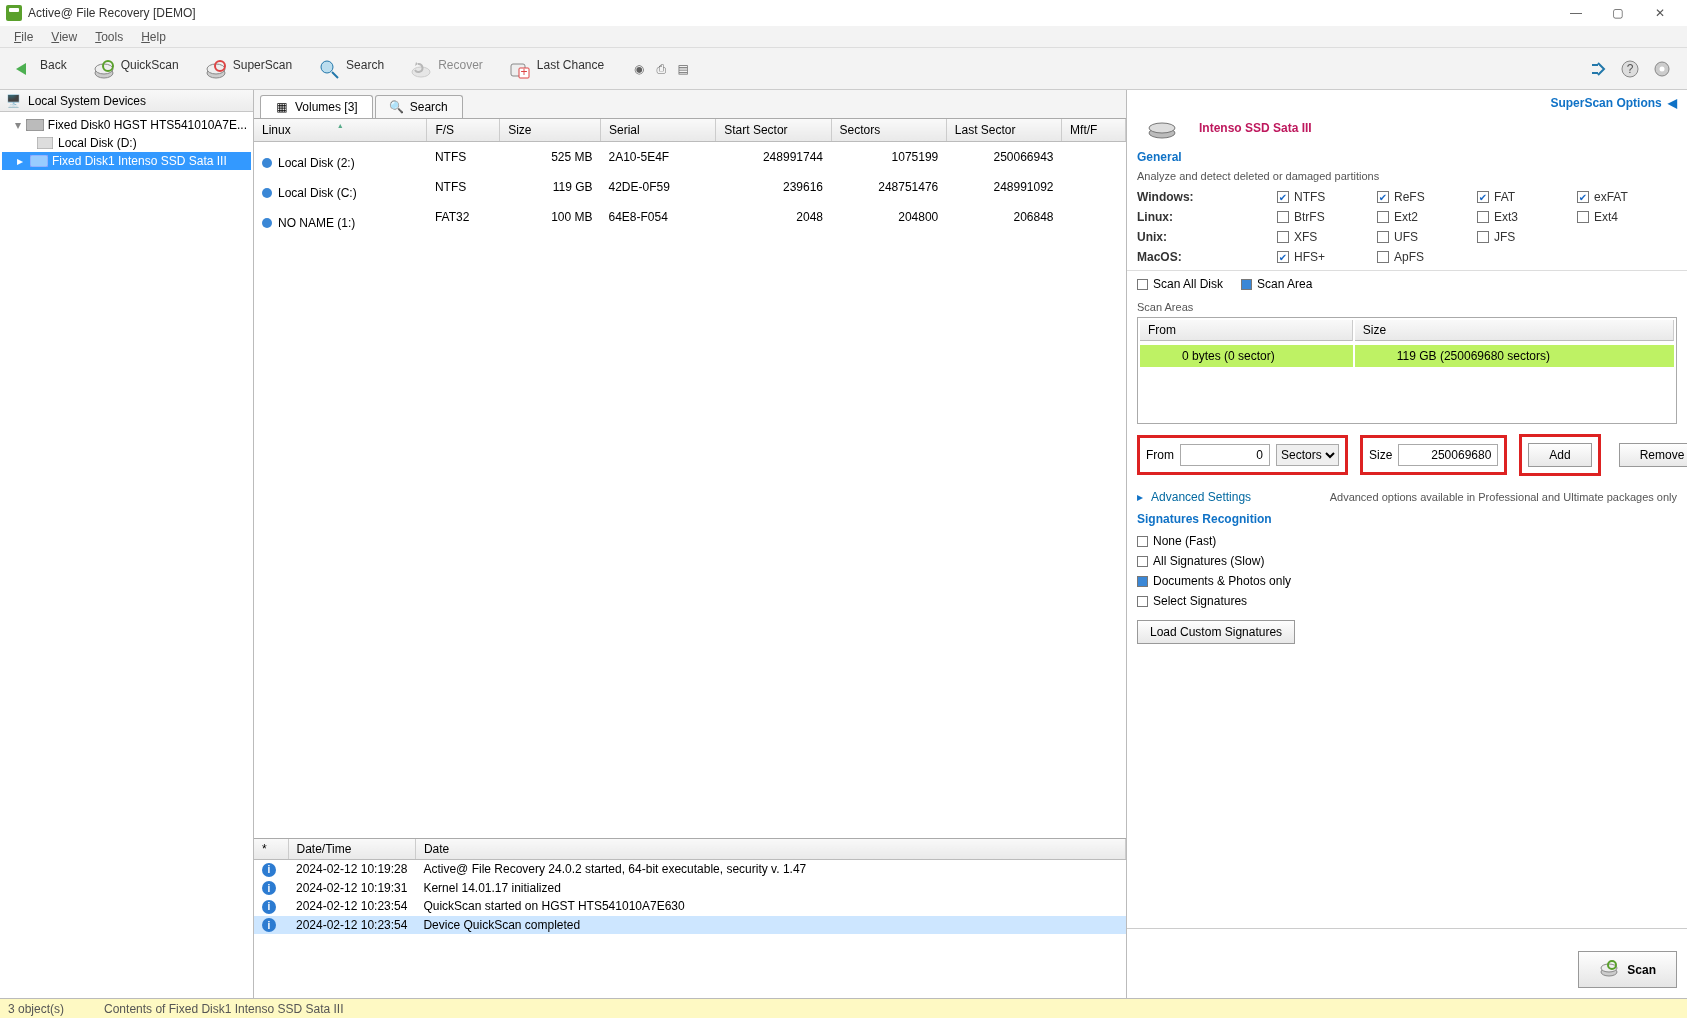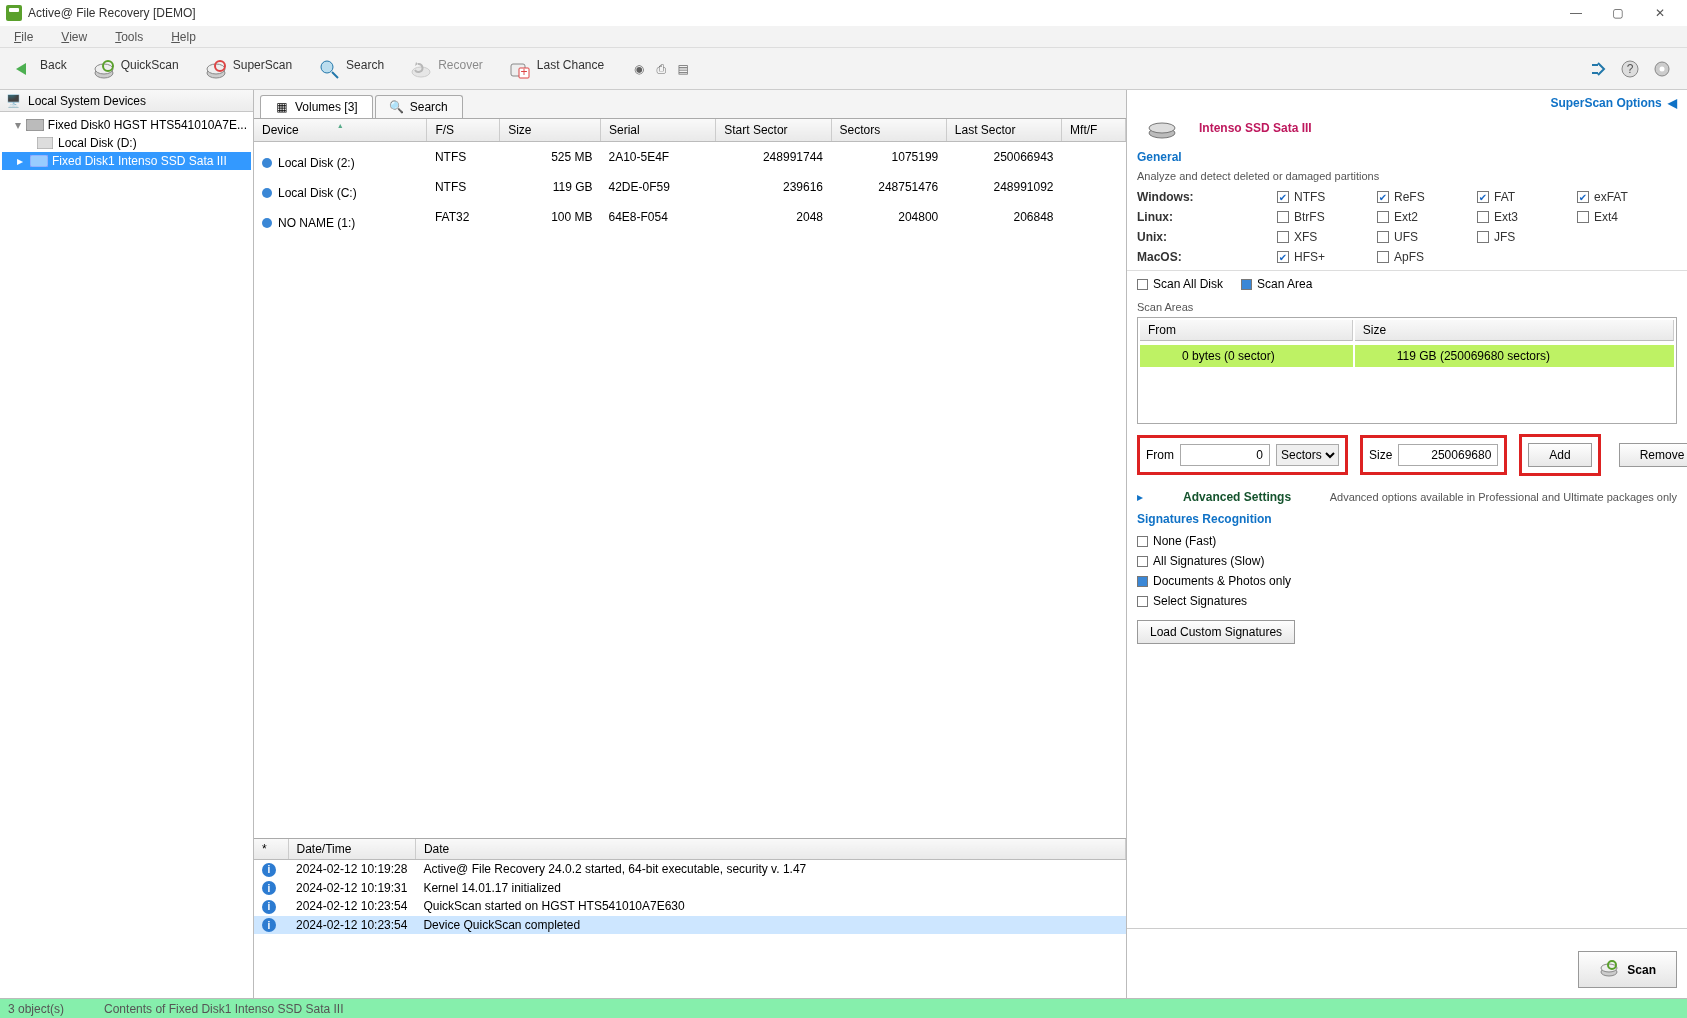--- a/index.html
+++ b/index.html
@@ -1,21 +1,21 @@
 <!DOCTYPE html>
 <html><head>
 <meta charset="utf-8">
 <style>
 * { box-sizing: border-box; margin: 0; padding: 0; font-family: "Segoe UI", Tahoma, sans-serif; font-size: 12px; }
 body { background: #fff; width: 1687px; height: 1018px; overflow: hidden; display: flex; flex-direction: column; }
 .titlebar { height: 26px; background: #fff; display: flex; align-items: center; padding: 0 6px; }
 .titlebar .app-icon { width: 16px; height: 16px; margin-right: 6px; display:inline-block; }
 .titlebar .title { flex: 1; color: #333; }
 .titlebar .win-btn { width: 42px; height: 26px; display: flex; align-items: center; justify-content: center; color: #555; }
-.menubar { height: 22px; background: #f3f3f3; display: flex; align-items: center; padding: 0 6px; gap: 12px; border-bottom: 1px solid #ddd;}
+.menubar { height: 22px; background: #f3f3f3; display: flex; align-items: center; padding: 0 6px; gap: 2px; border-bottom: 1px solid #ddd;}
 .menubar .menu { padding: 2px 8px; color: #555; }
 .menubar .menu u { text-decoration: underline; }
 .toolbar { height: 42px; background: #f3f3f3; display: flex; align-items: center; padding: 2px 6px; gap: 14px; border-bottom: 1px solid #ccc;}
 .toolbar .tool { display: flex; gap: 6px; padding: 4px 6px; color: #333; }
 .toolbar .tool .ticon { width: 22px; height: 22px; display:inline-flex; align-items:center; justify-content:center;}
 .toolbar .spacer { flex: 1; }
 .toolbar .small-icons { display:flex; gap:4px; margin-left:6px;}
 .toolbar .small-icons span { width:18px; height:18px; display:inline-flex; align-items:center; justify-content:center; opacity:.6;}
 .toolbar .right-icons { display:flex; gap:10px; margin-right:8px; align-items:center;}
 .toolbar .right-icons span { width:22px; height:22px; display:inline-flex; align-items:center; justify-content:center;}
@@ -71,27 +71,27 @@
 .area-table td { padding:4px 8px;}
 .area-table tr.selrow td { background:#bef264;padding-left:42px; }
 .area-body { height:80px; overflow:auto;}
 .area-inputs { display:flex; align-items:center; gap:12px; padding:10px 10px; }
 .ibox { display:flex; align-items:center; gap:6px; padding:6px; }
 .redbox { border:3px solid #d22; }
 .ibox input[type=text] { height:22px; border:1px solid #aaa; padding:0 6px; text-align:right;}
 .ibox select { height:22px; border:1px solid #aaa;}
 .ibox button { height:24px; padding:0 20px; border:1px solid #999; background:linear-gradient(#fefefe,#e8e8e8);}
 .adv-row { display:flex; align-items:center; gap:8px; padding:4px 10px;}
-.adv-link { color:#14532d; font-weight:bold;margin-left:32px;}
+.adv-link { color:#0369a1; font-weight:normal;}
 .adv-note { color:#555; font-size:11px;}
 .sig-opts { padding:4px 10px; display:flex; flex-direction:column; gap:6px;}
 .load-btn { margin:8px 10px; padding:4px 12px; border:1px solid #999; background:linear-gradient(#fefefe,#e8e8e8); width:fit-content;}
 .scan-footer { margin-top:auto; display:flex; justify-content:flex-end; padding:10px; border-top:1px solid #ccc;}
 .scan-btn { display:flex; align-items:center; gap:8px; padding:6px 20px; border:1px solid #999; background:linear-gradient(#fefefe,#e5e5e5); font-weight:bold;margin-top:12px;}
-.statusbar { height:20px; border-top:1px solid #bbb; background:#86efac; display:flex; align-items:center; padding:0 8px; gap:40px; color:#555; font-size:11px;}
+.statusbar { height:20px; border-top:1px solid #bbb; background:#fef9c3; display:flex; align-items:center; padding:0 8px; gap:40px; color:#555; font-size:11px;}
 </style>
 </head>
 <body>
 
 <div class="titlebar">
   <span class="app-icon">
     <svg width="16" height="16">
         <rect width="16" height="16" rx="2" fill="#5aa02c"></rect>
         <rect x="3" y="3" width="10" height="4" rx="1" fill="#fff"></rect>
       </svg>
@@ -240,21 +240,21 @@
       </div>
       <div class="tab">
         <span class="ticon2">🔍</span>
         <span>Search</span>
       </div>
     </div>
     <div class="vol-table-wrap">
       <table class="vol">
         <thead>
             <tr>
-          <th style="width:120px"><span class="sort">▴</span><span>Device</span></th>
+          <th style="width:120px"><span class="sort">▴</span><span>Linux</span></th>
           <th style="width:50px">F/S</th>
           <th style="width:70px">Size</th>
           <th style="width:80px">Serial</th>
           <th style="width:80px">Start Sector</th>
           <th style="width:80px">Sectors</th>
           <th style="width:80px">Last Sector</th>
           <th style="width:40px">Mft/F</th>
         </tr>
           </thead>
         <tbody id="volbody">

